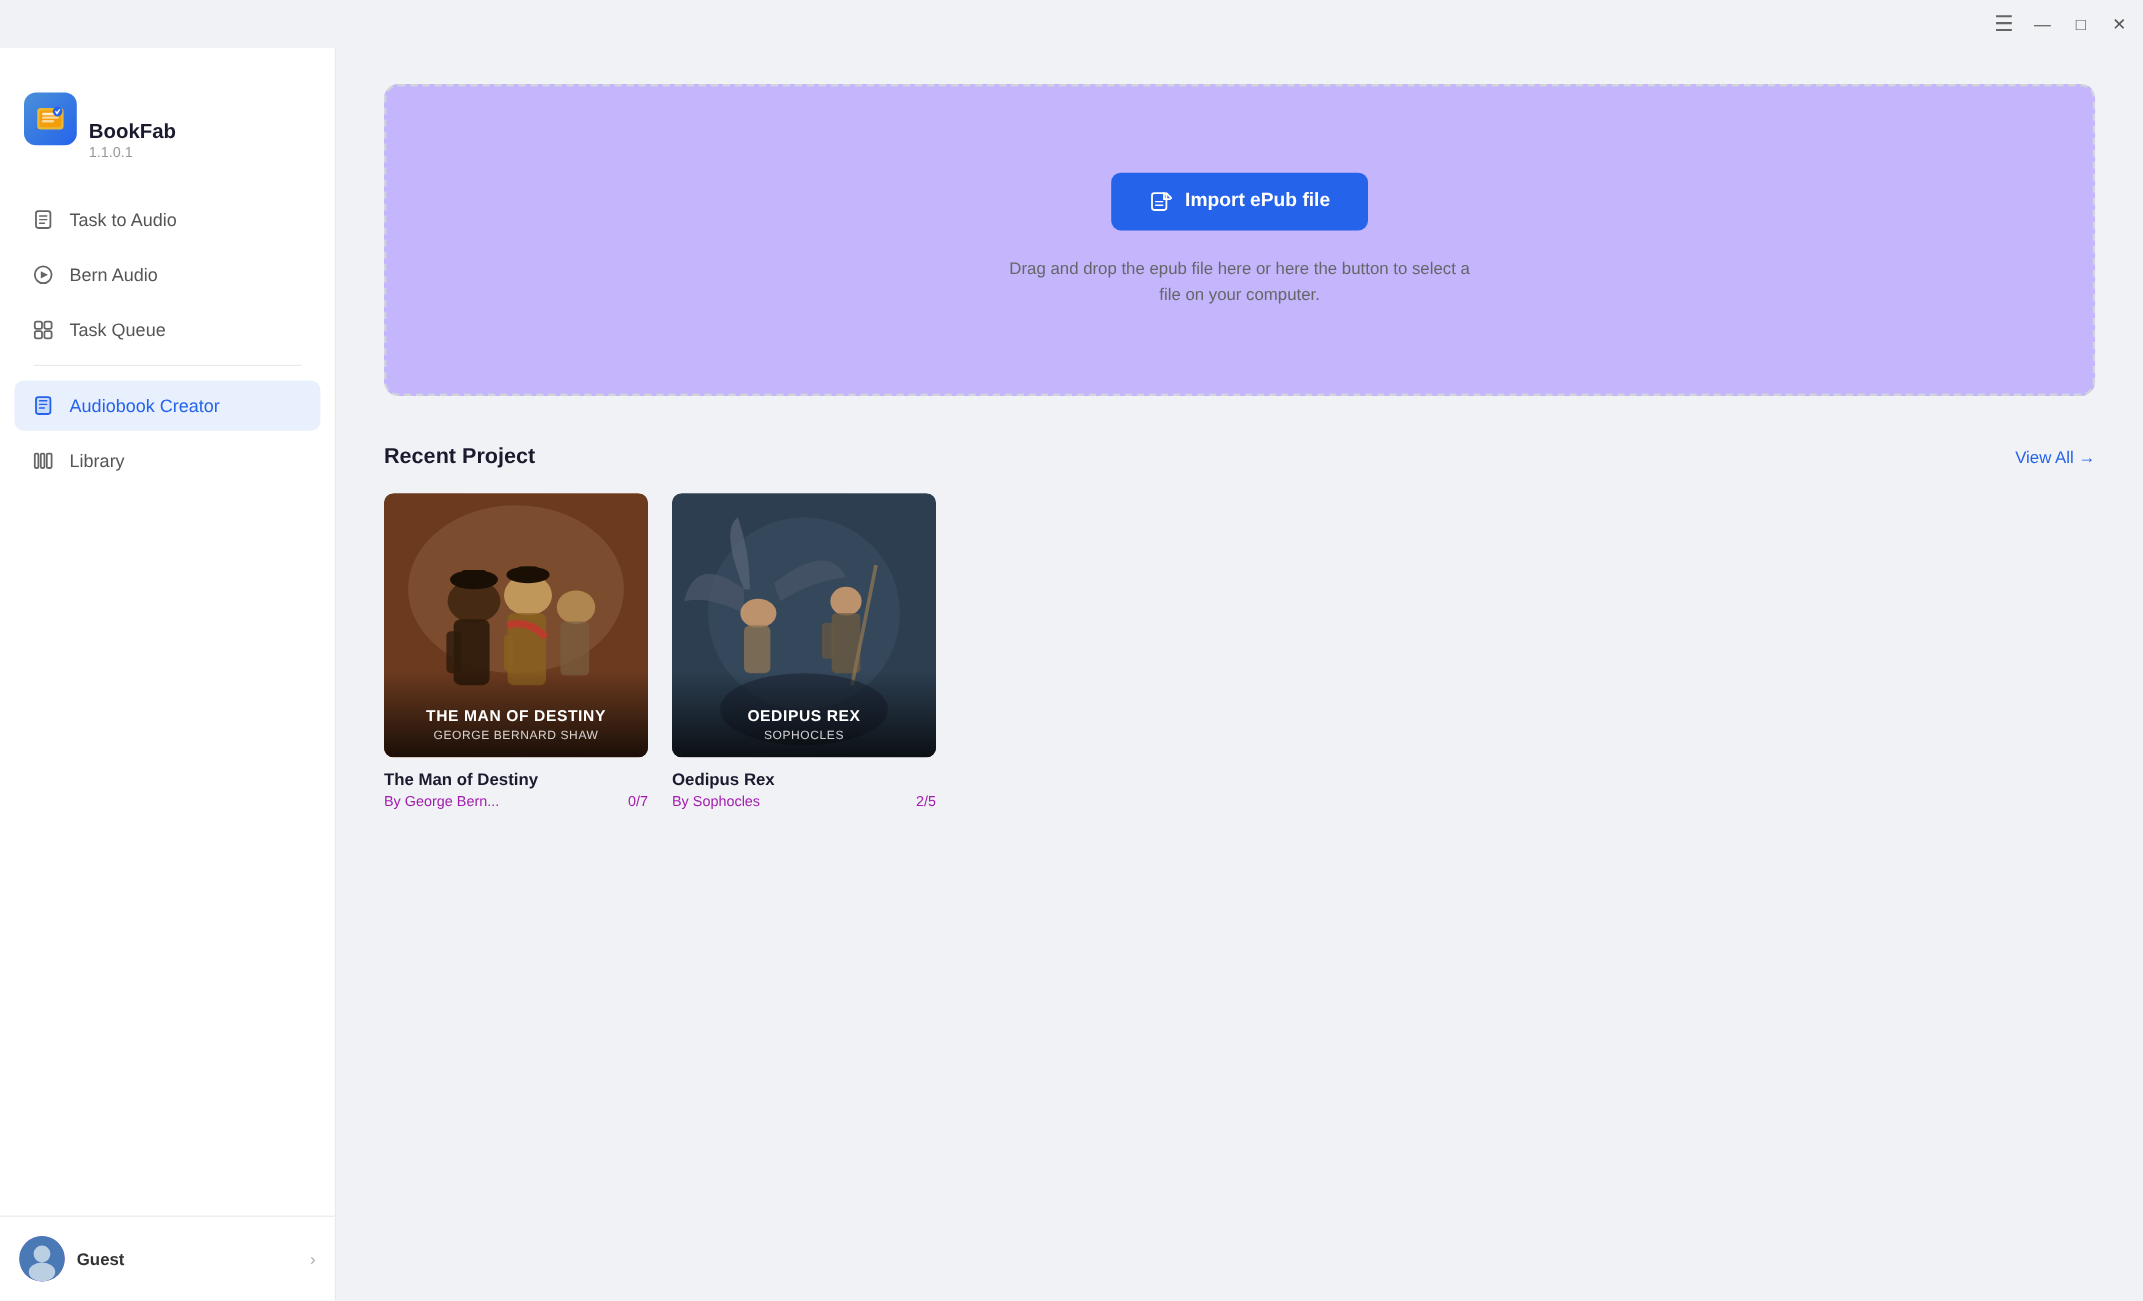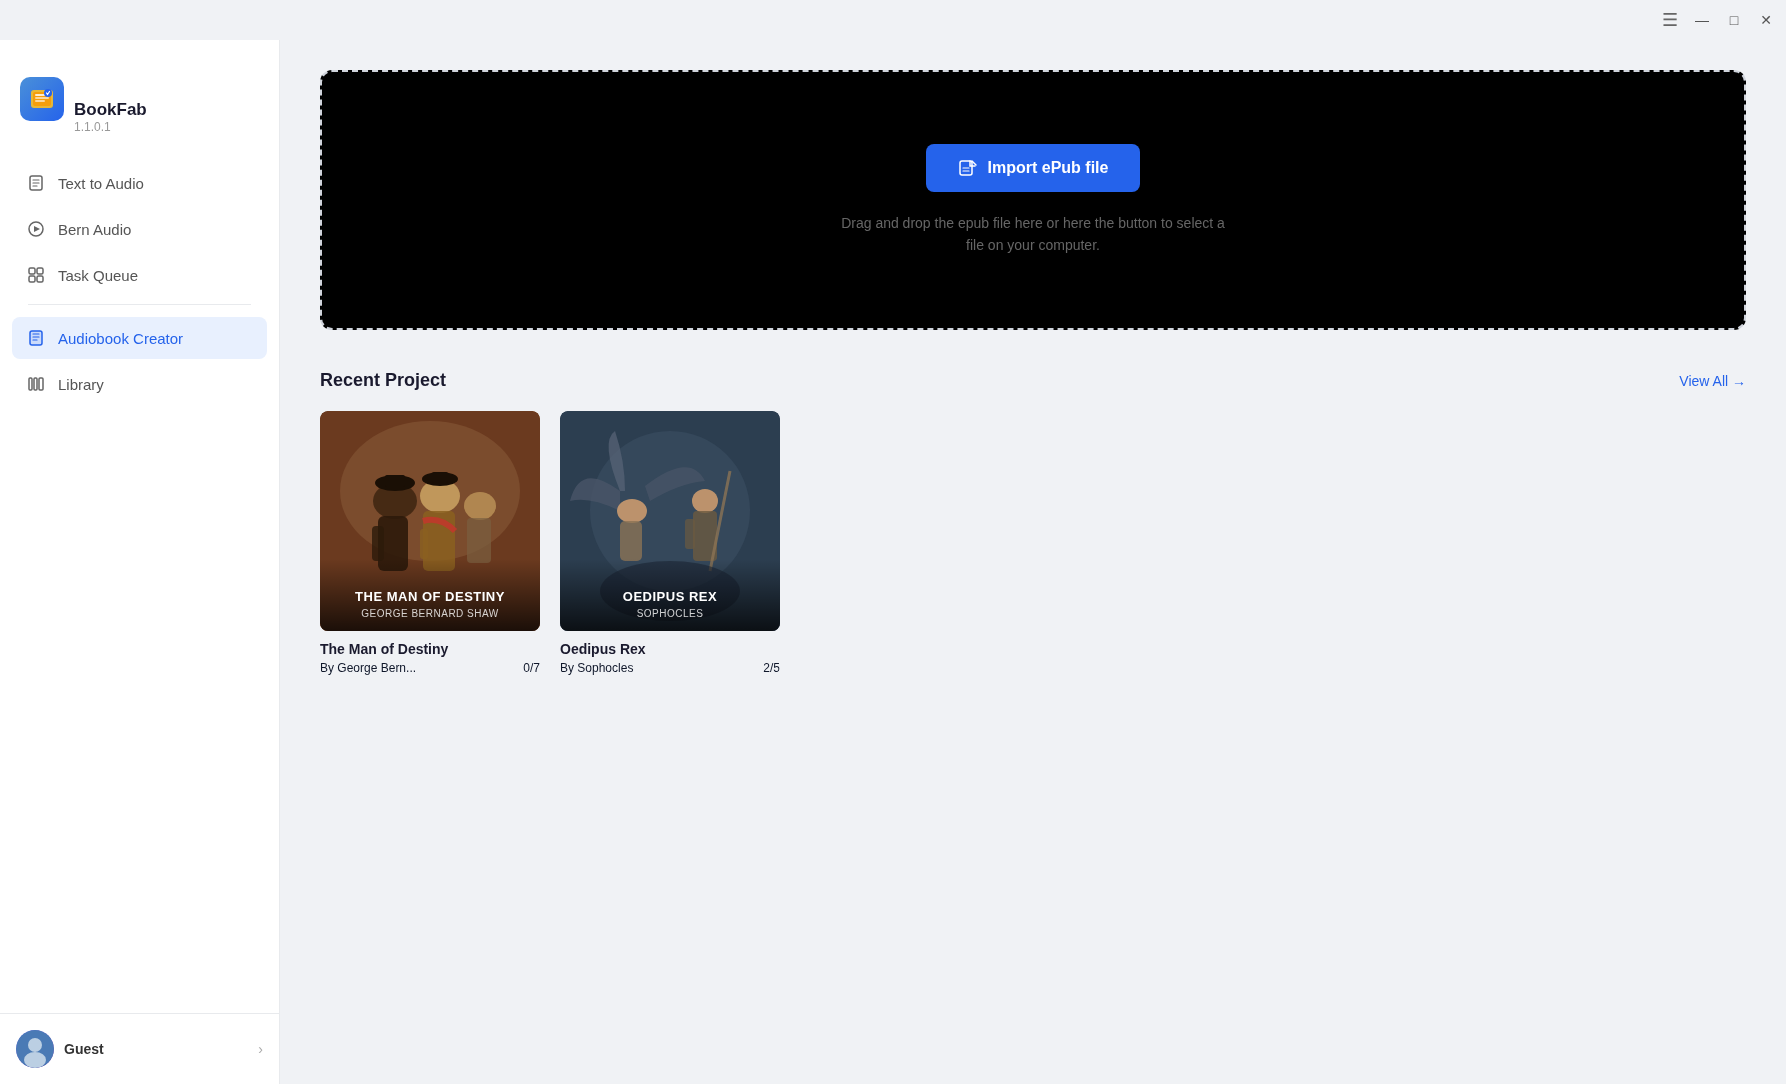--- a/index.html
+++ b/index.html
@@ -169,21 +169,21 @@
       flex: 1;
       background: #f0f2f5;
       display: flex;
       flex-direction: column;
       overflow-y: auto;
       padding: 30px 40px;
     }
 
     
     .drop-zone {
-      background: #000000;
+      background: #c4b5fd;
       border: 2px dashed #d0d4dc;
       border-radius: 12px;
       display: flex;
       flex-direction: column;
       align-items: center;
       justify-content: center;
       padding: 60px 40px;
       margin-bottom: 40px;
       min-height: 260px;
     }
@@ -282,21 +282,21 @@
       font-size: 14px;
       font-weight: 600;
       color: #1a1a2e;
       margin-bottom: 4px;
     }
     .project-meta {
       display: flex;
       justify-content: space-between;
       align-items: center;
       font-size: 12px;
-      color: #0f172a;
+      color: #a21caf;
     }
 
     
     .cover-man-of-destiny {
       background: linear-gradient(160deg, #5c3317 0%, #8b4513 30%, #c47a3c 60%, #6b3a1f 100%);
     }
     .cover-oedipus-rex {
       background: linear-gradient(160deg, #2c3e50 0%, #4a5568 40%, #718096 70%, #2d3748 100%);
     }
 
@@ -359,21 +359,21 @@
 
       <div class="nav-item">
         <span class="nav-icon">
           <svg width="18" height="18" viewBox="0 0 18 18" fill="none">
             <rect x="3" y="2" width="12" height="14" rx="2" stroke="#666" stroke-width="1.5" fill="none"></rect>
             <line x1="6" y1="6" x2="12" y2="6" stroke="#666" stroke-width="1.2" stroke-linecap="round"></line>
             <line x1="6" y1="9" x2="12" y2="9" stroke="#666" stroke-width="1.2" stroke-linecap="round"></line>
             <line x1="6" y1="12" x2="10" y2="12" stroke="#666" stroke-width="1.2" stroke-linecap="round"></line>
           </svg>
         </span>
-        <span class="nav-label">Text to Audio</span>
+        <span class="nav-label">Task to Audio</span>
       </div>
 
       <div class="nav-item">
         <span class="nav-icon">
           <svg width="18" height="18" viewBox="0 0 18 18" fill="none">
             <circle cx="9" cy="9" r="7" stroke="#666" stroke-width="1.5" fill="none"></circle>
             <polygon points="7,6 13,9 7,12" fill="#666"></polygon>
           </svg>
         </span>
         <span class="nav-label">Bern Audio</span>

